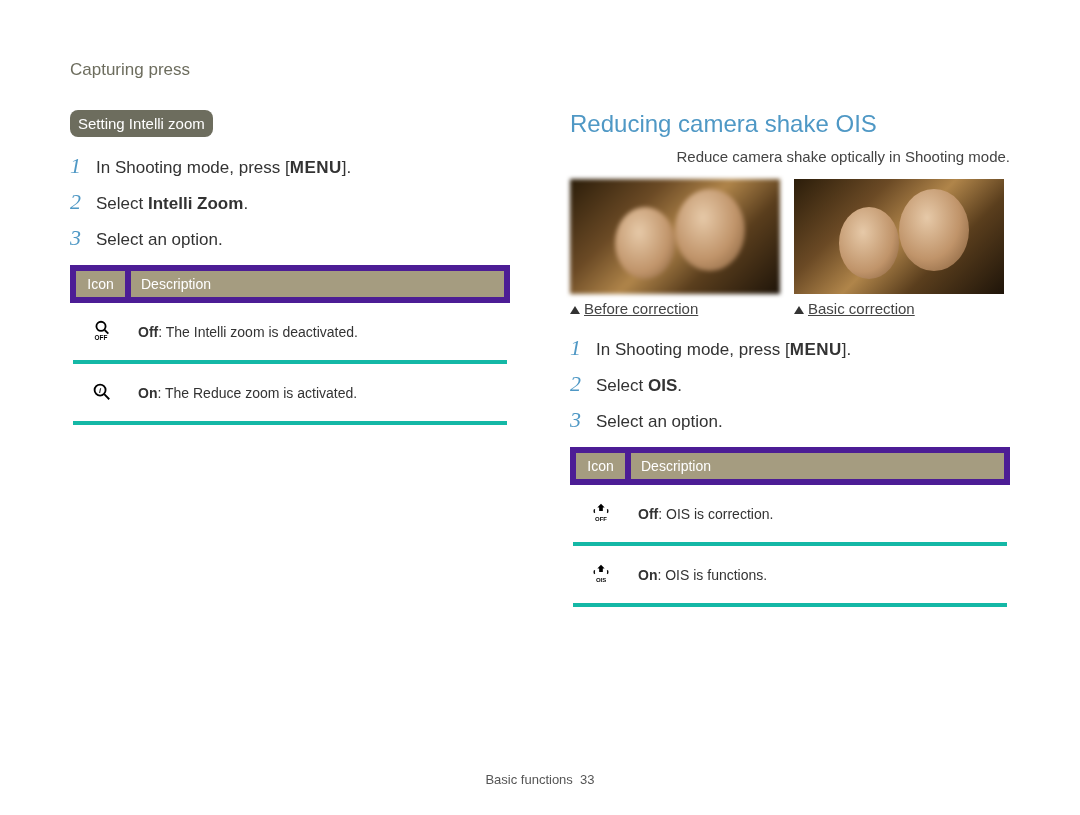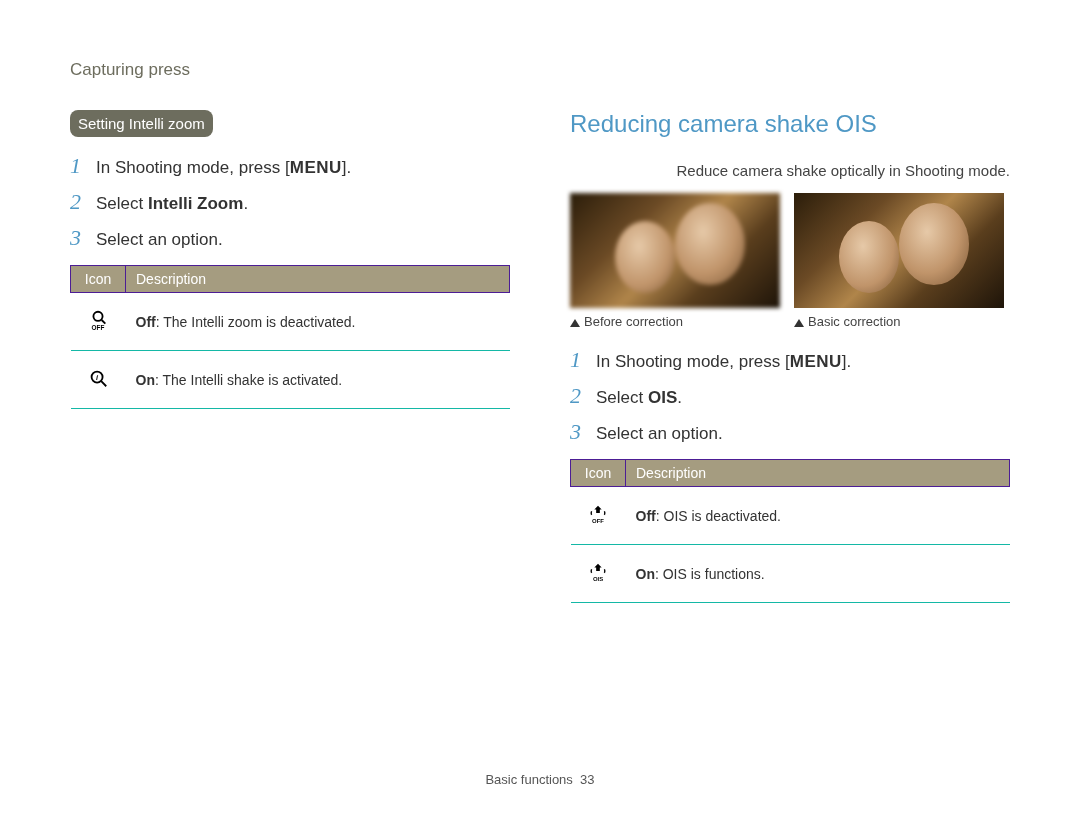--- a/index.html
+++ b/index.html
@@ -65,34 +65,34 @@
     border-collapse: collapse;
     width: 100%;
     font-size: 14px;
   }
   table.opts th {
     background: #a59c80;
     color: #fff;
     font-weight: normal;
     text-align: left;
     padding: 5px 10px;
-    border: 1px solid #4c1d95;
+    border: 6px solid #4c1d95;
   }
   table.opts th:first-child { width: 55px; text-align: center; }
   table.opts td {
     padding: 16px 10px;
-    border-bottom: 1px solid #14b8a6;
+    border-bottom: 4px solid #14b8a6;
     vertical-align: middle;
   }
   table.opts td.icon-cell { text-align: center; }
   .icon-svg { width: 22px; height: 22px; }
   .section-title {
     color: #4f98c5;
     font-size: 24px;
-    margin: 0 0 24px 0;
+    margin: 0 0 10px 0;
     font-weight: 400;
   }
   .subtext {
     font-size: 15px;
     color: #444;
     margin-bottom: 14px;
     text-align: right;
   }
   .imgs {
     display: flex;
@@ -118,23 +118,24 @@
     left: 45px; top: 28px;
   }
   .demo-img::after {
     width: 70px; height: 82px;
     background: radial-gradient(ellipse at 40% 35%, #e6c9a8 0%, #c0946a 55%, #7a5634 100%);
     left: 105px; top: 10px;
   }
   .captions {
     display: flex;
     gap: 14px;
-    font-size: 13px;
+    font-size: 15px;
     color: #444;
     margin-bottom: 18px;
+    text-decoration: underline;
   }
   .captions > div { width: 210px; }
   .tri {
     display: inline-block;
     width: 0; height: 0;
     border-left: 5px solid transparent;
     border-right: 5px solid transparent;
     border-bottom: 8px solid #333;
     margin-right: 4px;
     vertical-align: middle;
@@ -197,21 +198,21 @@
           <td><span class="bold">Off</span><span>: The Intelli zoom is deactivated.</span></td>
         </tr>
         <tr>
           <td class="icon-cell">
             <svg class="icon-svg" viewBox="0 0 24 24">
                 <circle cx="11" cy="11" r="6" fill="none" stroke="#000" stroke-width="2"></circle>
                 <line x1="15.5" y1="15.5" x2="21" y2="21" stroke="#000" stroke-width="2"></line>
                 <text x="11" y="14" font-size="8" text-anchor="middle" fill="#000" font-style="italic" font-weight="bold">i</text>
               </svg>
           </td>
-          <td><span class="bold">On</span><span>: The Intelli shake is activated.</span></td>
+          <td><span class="bold">On</span><span>: The Reduce zoom is activated.</span></td>
         </tr>
       </tbody>
     </table>
   </div>
 
   <div class="col">
     <h2 class="section-title">Reducing camera shake OIS</h2>
     <div class="subtext">Reduce camera shake optically in Shooting mode.</div>
 
     <div class="imgs">
@@ -252,21 +253,21 @@
       <tbody>
         <tr>
           <td class="icon-cell">
             <svg class="icon-svg" viewBox="0 0 24 24">
                 <path d="M12 3 L8 7 L10 7 L10 11 L14 11 L14 7 L16 7 Z" fill="#000"></path>
                 <path d="M5 9 Q4 11 5 13" fill="none" stroke="#000" stroke-width="1.5"></path>
                 <path d="M19 9 Q20 11 19 13" fill="none" stroke="#000" stroke-width="1.5"></path>
                 <text x="12" y="22" font-size="6.5" text-anchor="middle" fill="#000" font-weight="bold">OFF</text>
               </svg>
           </td>
-          <td><span class="bold">Off</span><span>: OIS is deactivated.</span></td>
+          <td><span class="bold">Off</span><span>: OIS is correction.</span></td>
         </tr>
         <tr>
           <td class="icon-cell">
             <svg class="icon-svg" viewBox="0 0 24 24">
                 <path d="M12 3 L8 7 L10 7 L10 11 L14 11 L14 7 L16 7 Z" fill="#000"></path>
                 <path d="M5 9 Q4 11 5 13" fill="none" stroke="#000" stroke-width="1.5"></path>
                 <path d="M19 9 Q20 11 19 13" fill="none" stroke="#000" stroke-width="1.5"></path>
                 <text x="12" y="22" font-size="6.5" text-anchor="middle" fill="#000" font-weight="bold">OIS</text>
               </svg>
           </td>

